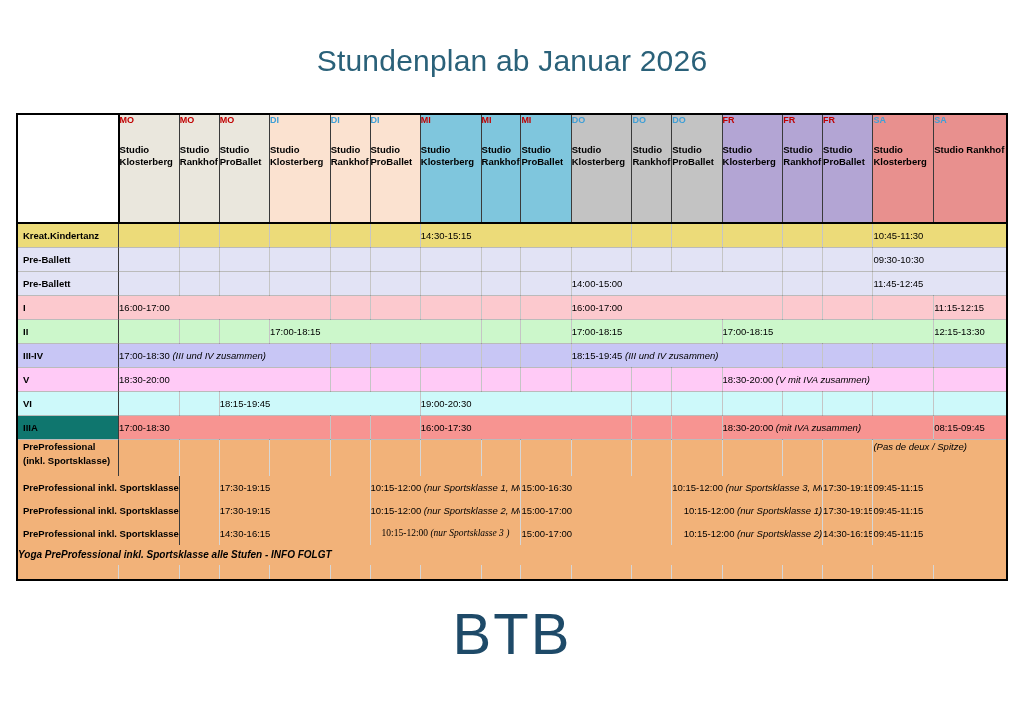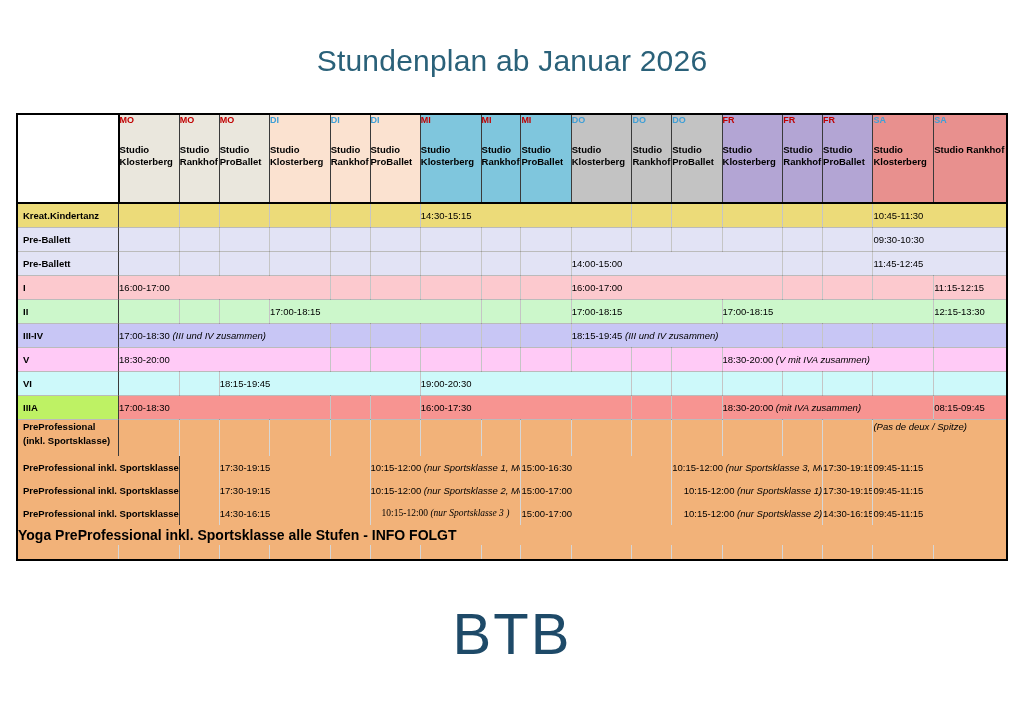--- a/index.html
+++ b/index.html
@@ -38,21 +38,21 @@
     padding:0;
     vertical-align:top;
     box-sizing:border-box;
     overflow:hidden;
   }
 
   
   .hdr td{
     border-right:1px solid #3a3a3a;
     border-bottom:2px solid #000;
-    height:88px;
+    height:108px;
     padding:4px 3px 0 4px;
     vertical-align:top;
   }
   .hdr td.corner{background:#fff;border-right:2px solid #000;}
   .hdr td:last-child{border-right:none;}
   .day{
     font-size:9px;
     font-weight:bold;
     line-height:11px;
     display:block;
@@ -104,22 +104,22 @@
   .pp td.lbl{font-weight:bold;padding-left:5px;border-right:1px solid #3a3a3a;}
   .pp-head td{
     height:36px;
     line-height:14px;
     padding-top:3px;
     vertical-align:top;
   }
   .pp-head td.lbl{font-weight:bold;white-space:normal;}
   .pp-head td.cell{white-space:normal;font-style:italic;}
   .footrow td{
-    height:20px;line-height:20px;font-weight:bold;font-size:14px;
-    padding-left:5px;border-right:none;
+    height:20px;line-height:20px;font-weight:bold;font-size:10px;
+    padding-left:5px;border-right:none;font-style:italic;
   }
   .pp-pad td{height:14px;border-right:1px solid rgba(90,90,90,0.25);}
   .pp-pad td:last-child{border-right:none;}
 
   
   .logo{
     position:absolute; left:0; top:605px; width:1024px;
     text-align:center;
   }
   .logo .btb{
@@ -353,21 +353,21 @@
             <td class="cell" colspan="4" style="background: rgb(205, 249, 250);"><span>19:00-20:30</span></td>
             <td class="cell" style="background: rgb(205, 249, 250);"></td>
             <td class="cell" style="background: rgb(205, 249, 250);"></td>
             <td class="cell" style="background: rgb(205, 249, 250);"></td>
             <td class="cell" style="background: rgb(205, 249, 250);"></td>
             <td class="cell" style="background: rgb(205, 249, 250);"></td>
             <td class="cell" style="background: rgb(205, 249, 250);"></td>
             <td class="cell" style="background: rgb(205, 249, 250);"></td>
           </tr>
           <tr class="row sep">
-            <td class="lbl" style="background: #bef264;">IIIA</td>
+            <td class="lbl" style="background: #0f766e;">IIIA</td>
             <td class="cell" colspan="4" style="background: rgb(247, 148, 145);"><span>17:00-18:30</span></td>
             <td class="cell" style="background: rgb(247, 148, 145);"></td>
             <td class="cell" style="background: rgb(247, 148, 145);"></td>
             <td class="cell" colspan="4" style="background: rgb(247, 148, 145);"><span>16:00-17:30</span></td>
             <td class="cell" style="background: rgb(247, 148, 145);"></td>
             <td class="cell" style="background: rgb(247, 148, 145);"></td>
             <td class="cell" colspan="4" style="background: rgb(247, 148, 145);"><span>18:30-20:00</span><span class="note"> (mit IVA zusammen)</span></td>
             <td class="cell" style="background: rgb(247, 148, 145);"><span>08:15-09:45</span></td>
           </tr>
           <tr class="pp pp-head">

